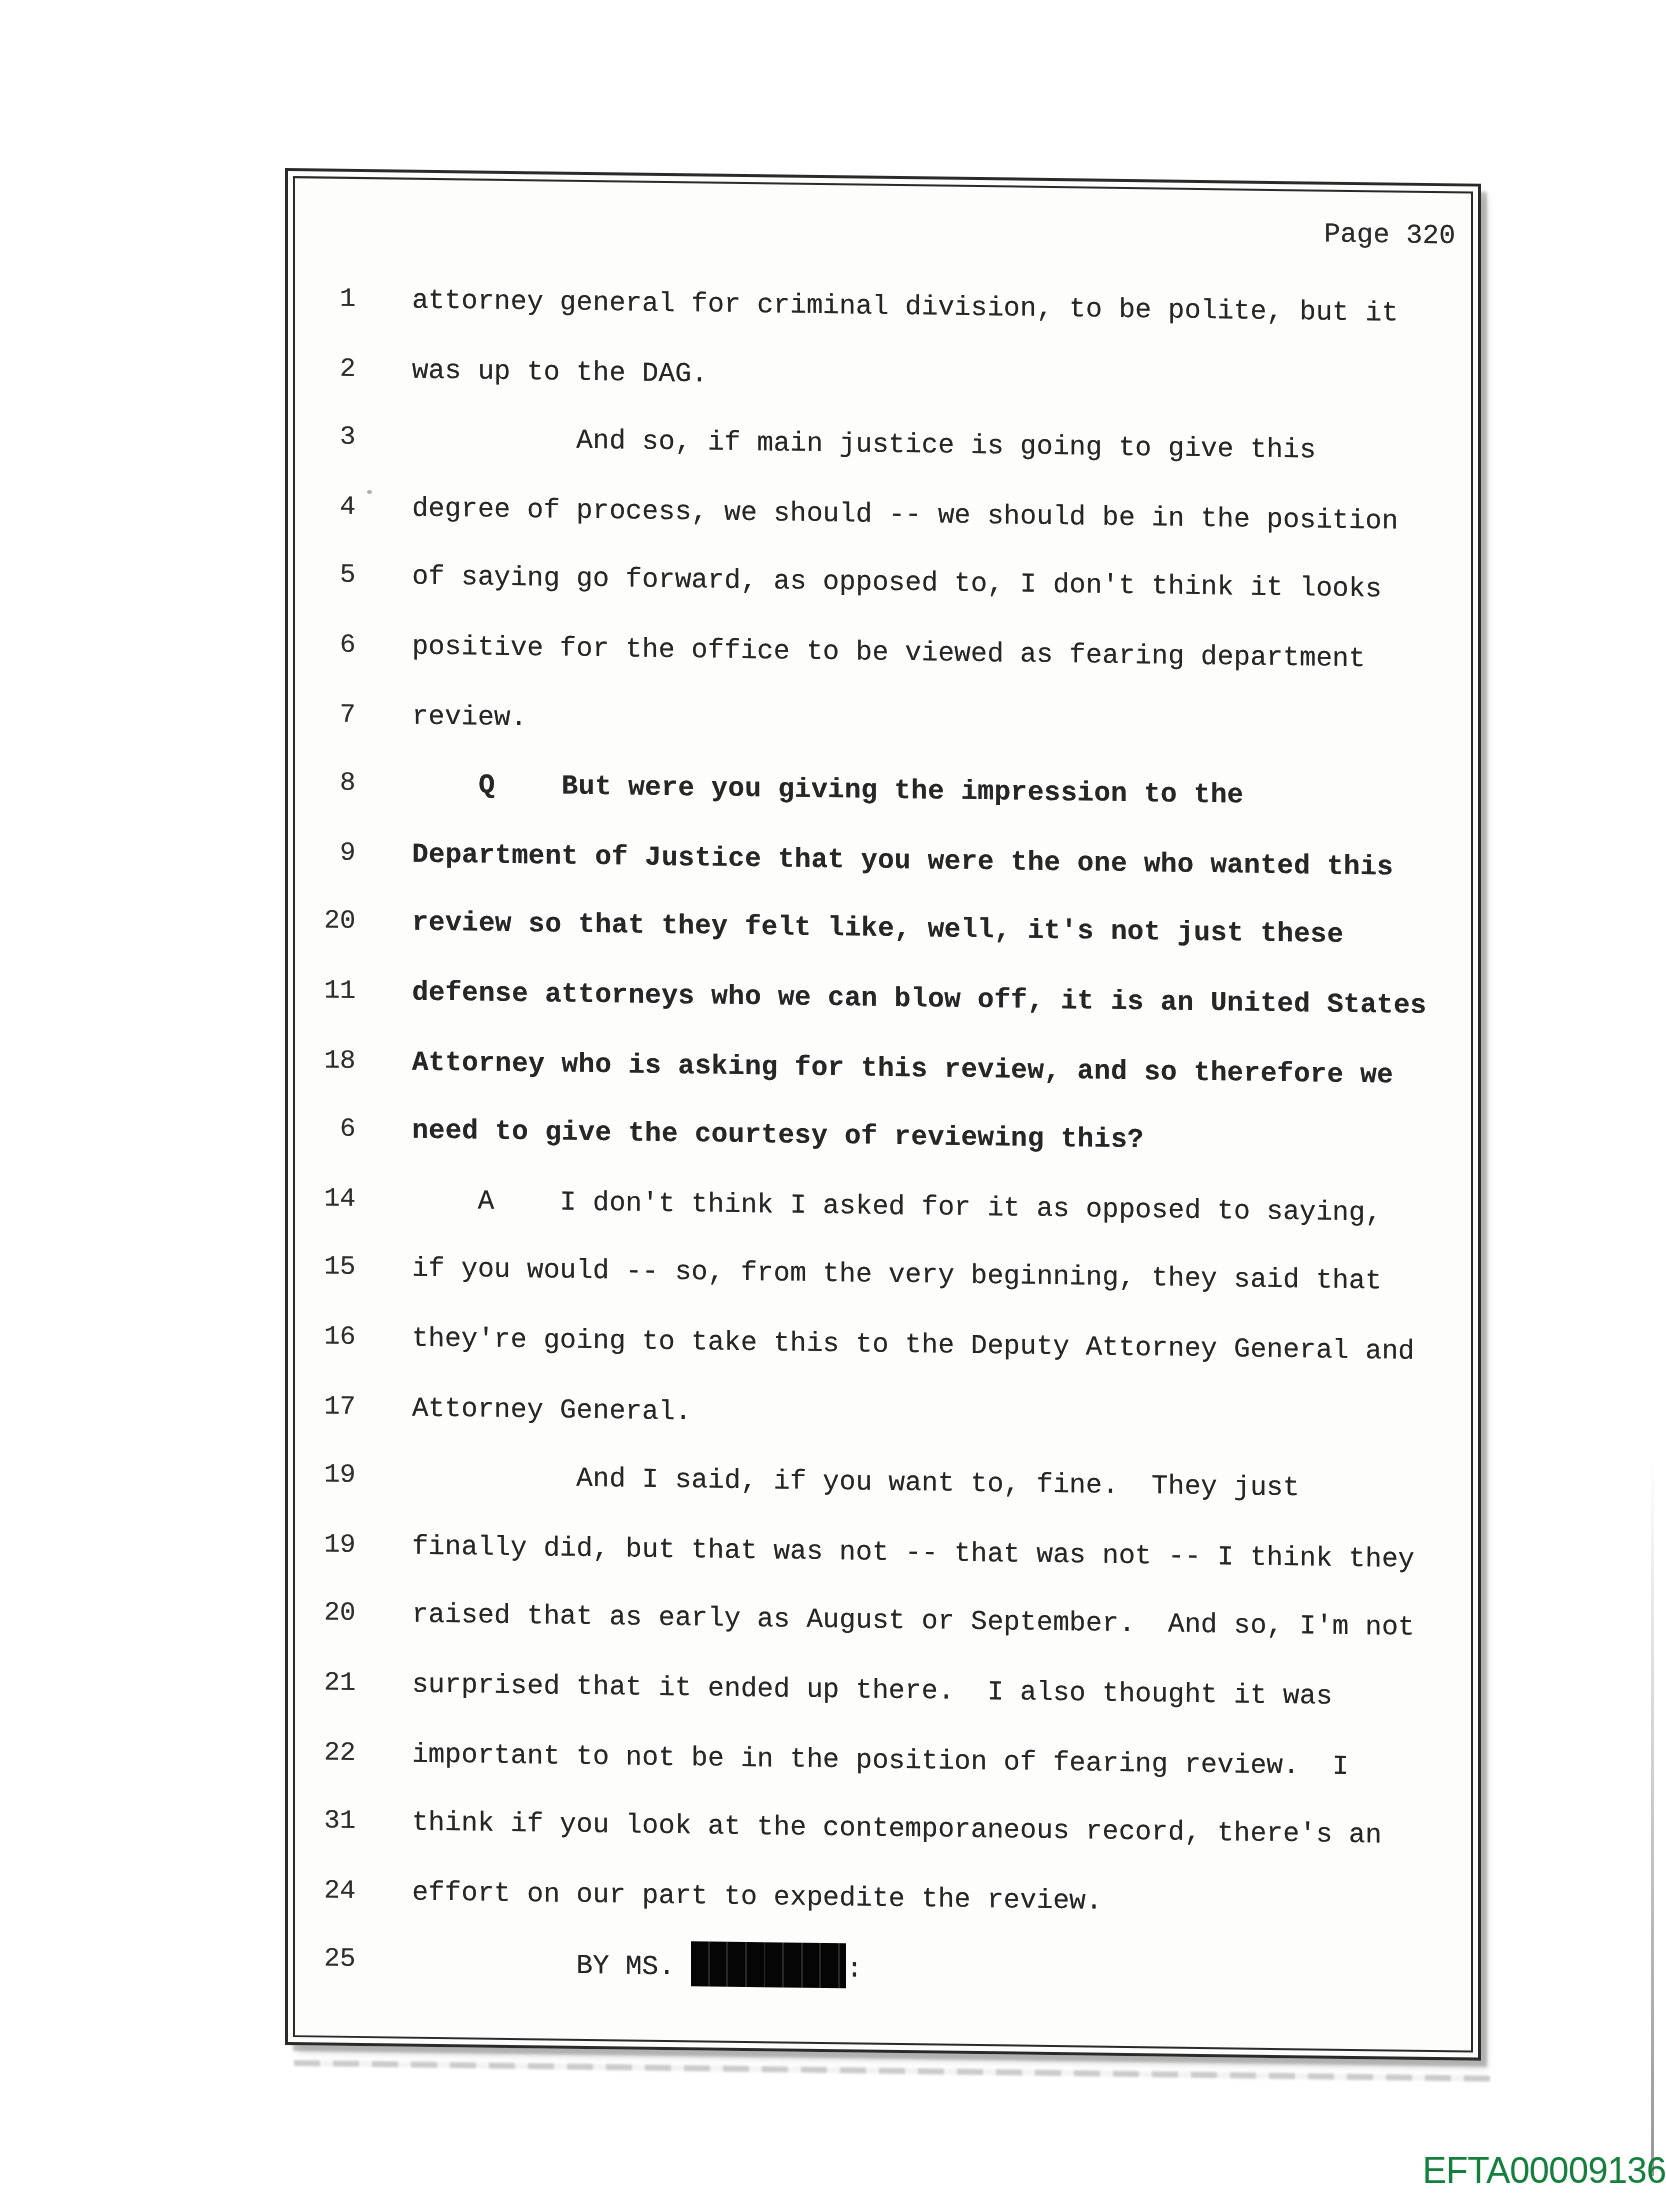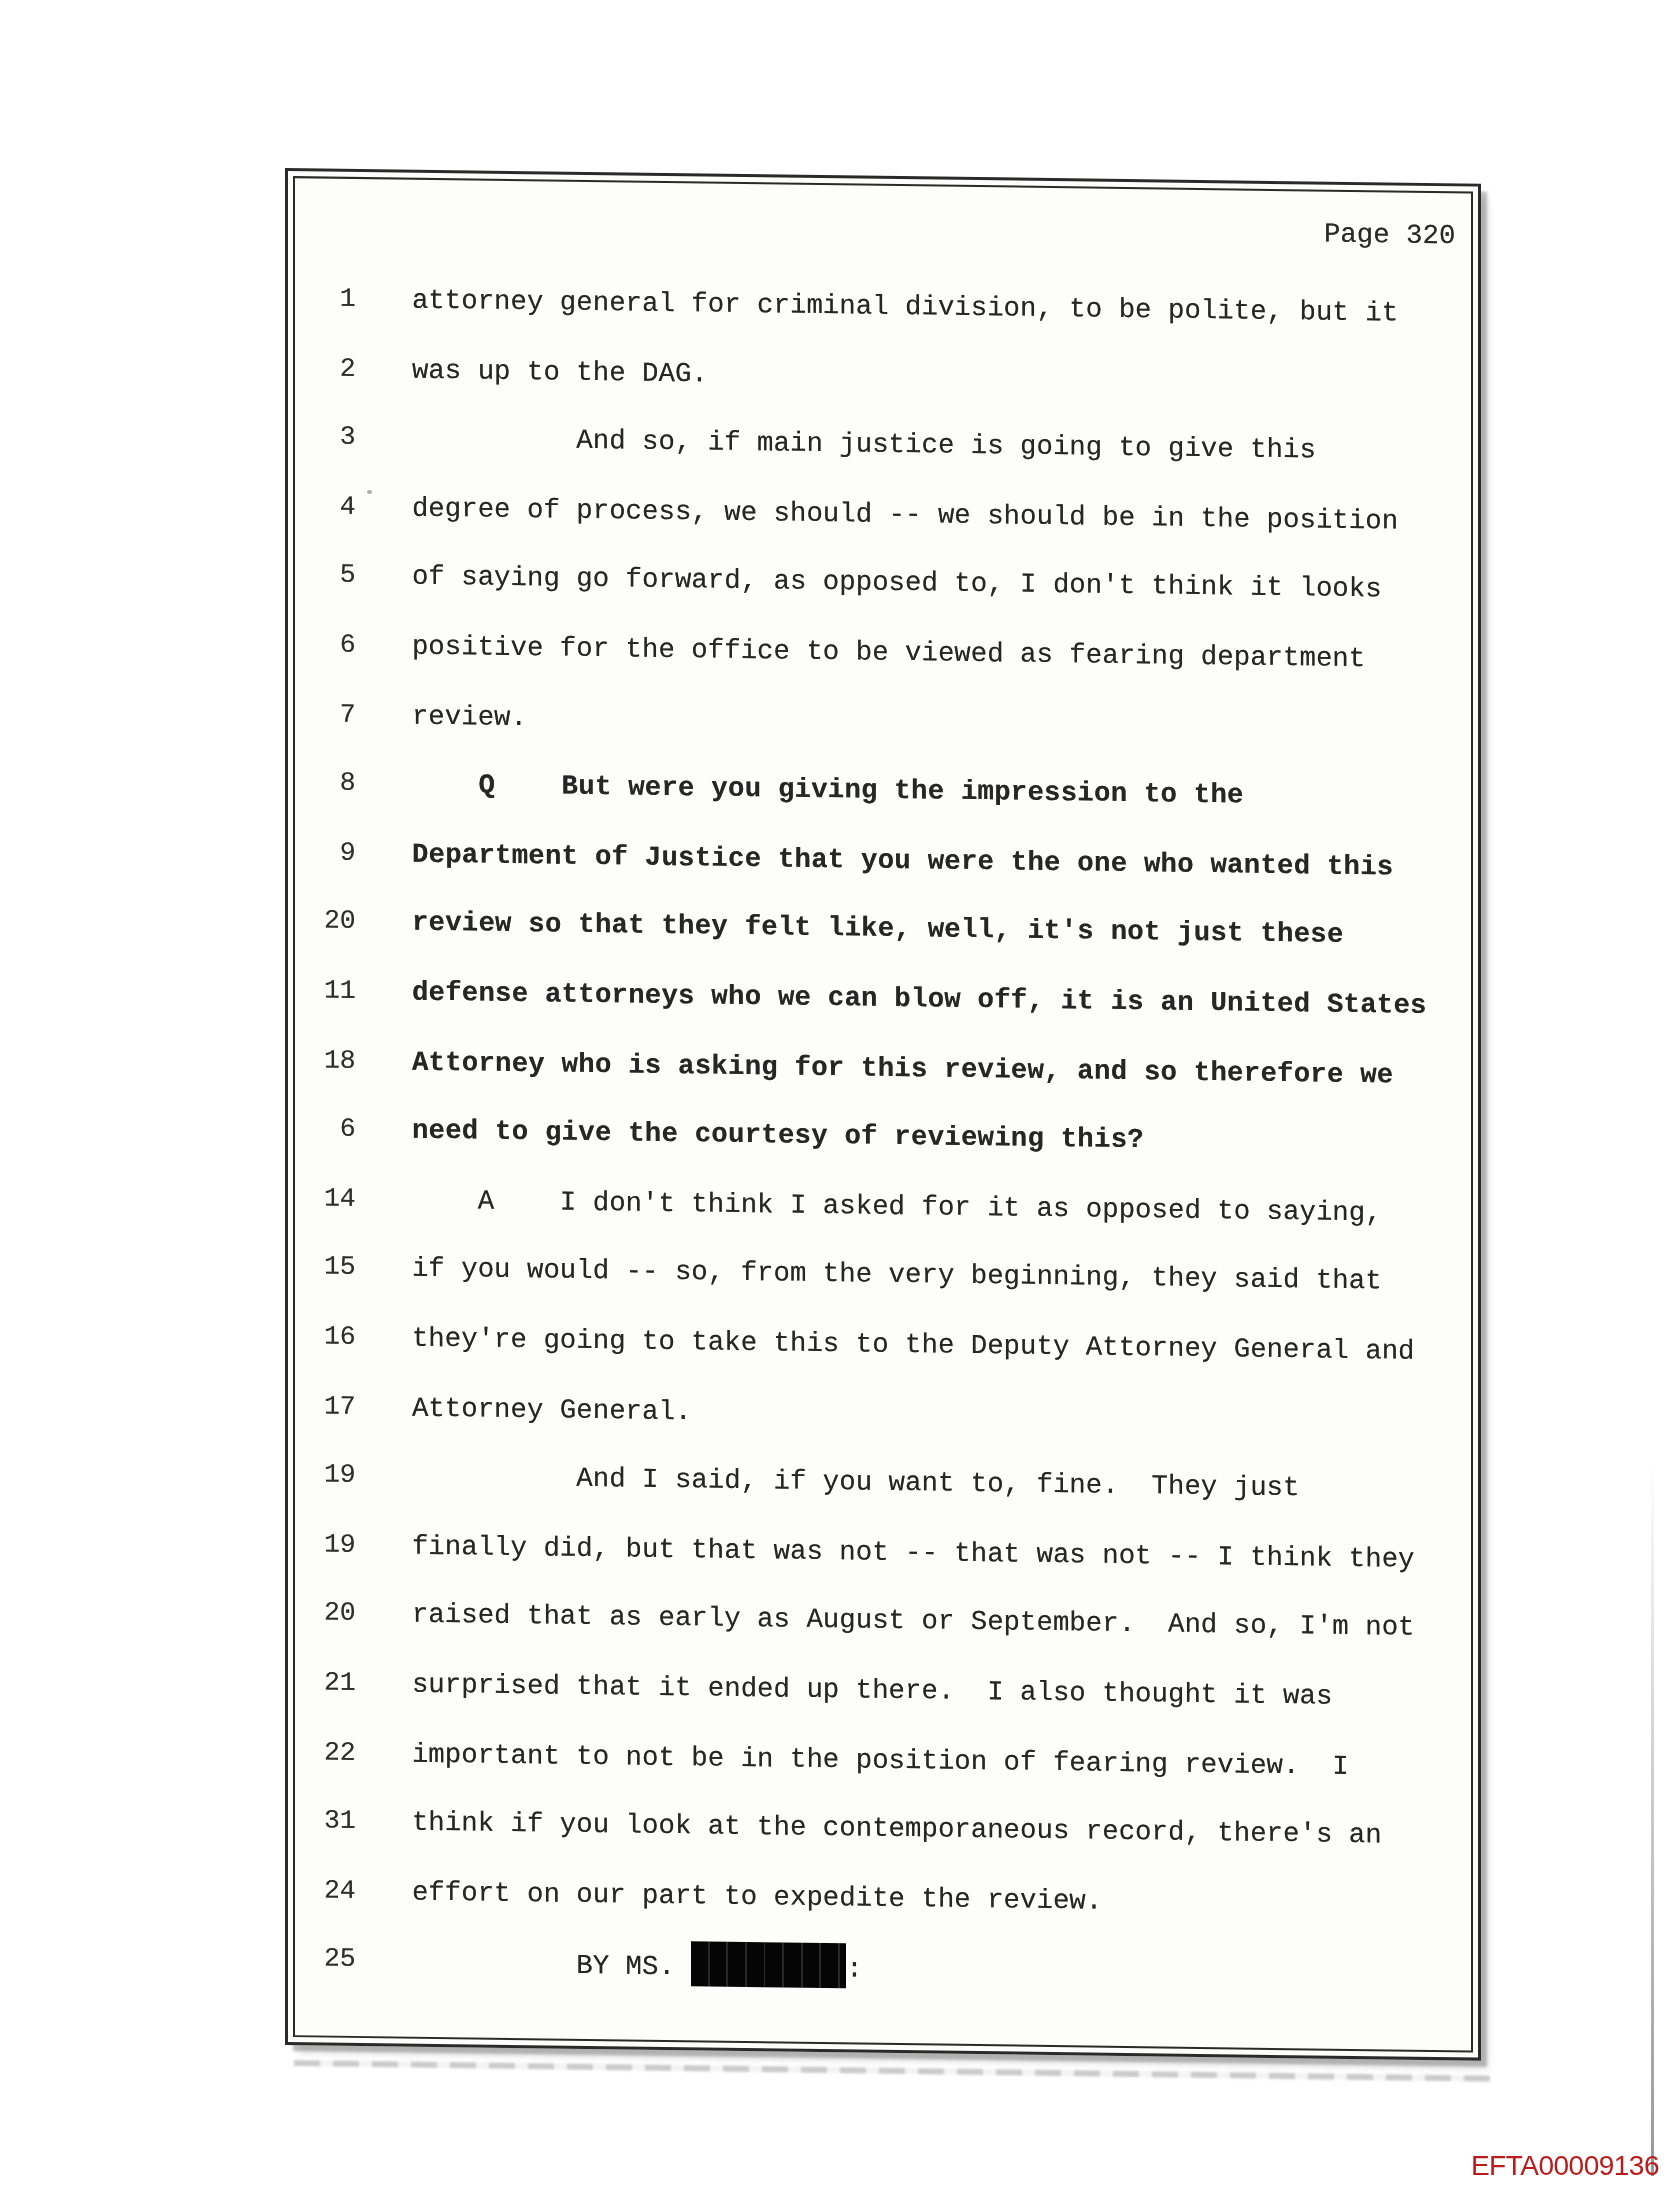--- a/index.html
+++ b/index.html
@@ -70,25 +70,25 @@
     width: 155px; height: 45px;
     vertical-align: -11.8px;
     background-color: #050505;
     background-image: repeating-linear-gradient(90deg,
       rgba(0,0,0,0) 0px, rgba(0,0,0,0) 16.7px,
       rgba(255,255,255,0.14) 16.7px, rgba(255,255,255,0.14) 18.6px);
   }
 
   .bates {
     position: absolute;
-    top: 2150px; right: 7px;
+    top: 2150px; right: 0;
     font-family: "Liberation Sans", "DejaVu Sans", sans-serif;
-    font-size: 28px;
+    font-size: 36px;
     letter-spacing: -0.5px;
-    color: #b91c1c;
+    color: #15803d;
   }
 
   
   .scan-streak {
     position: absolute;
     left: 1651px; top: 1460px;
     width: 2.9px; height: 716px;
     background: linear-gradient(to bottom,
       rgba(130,130,130,0) 0%,
       rgba(125,125,125,0.30) 35%,

